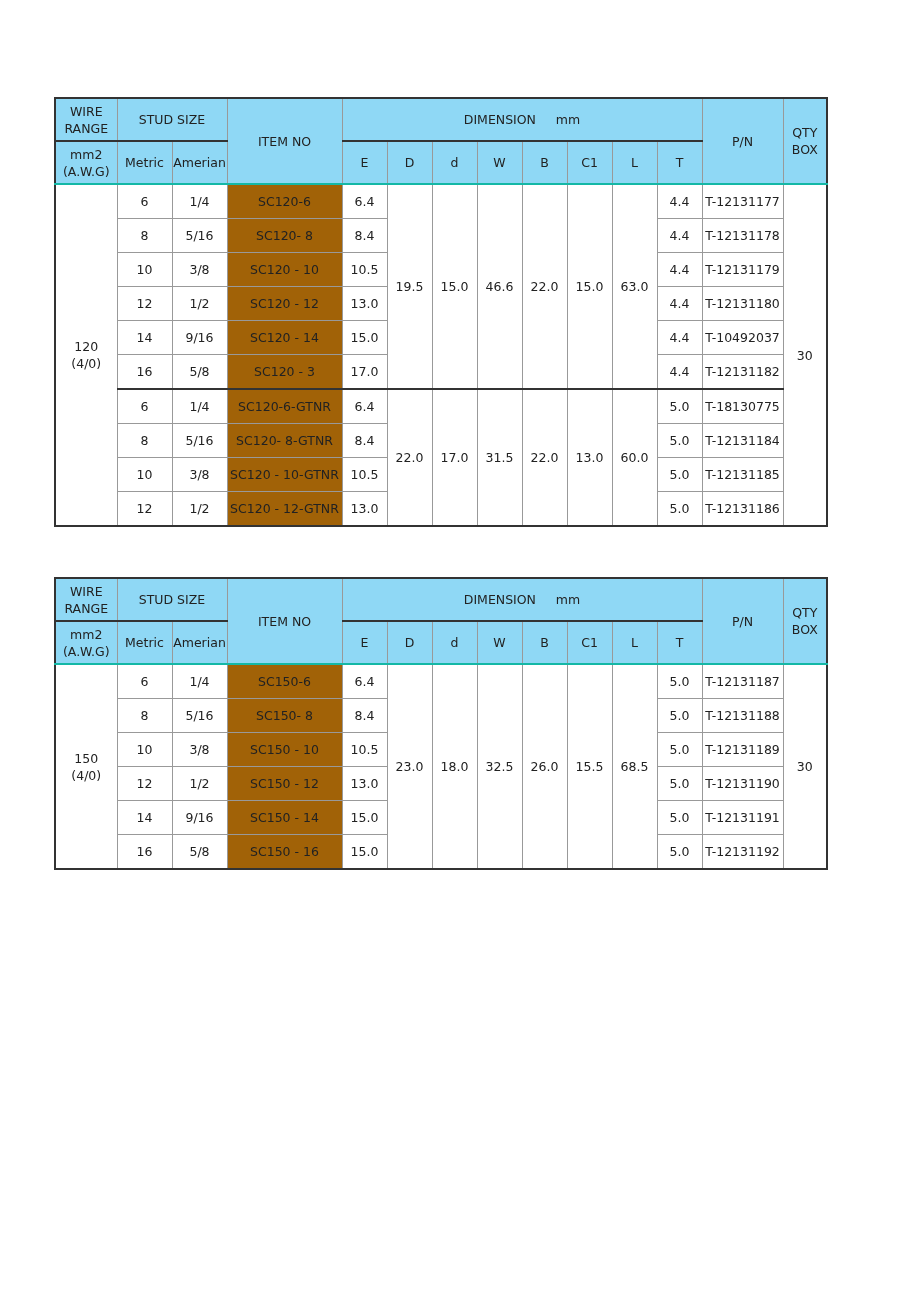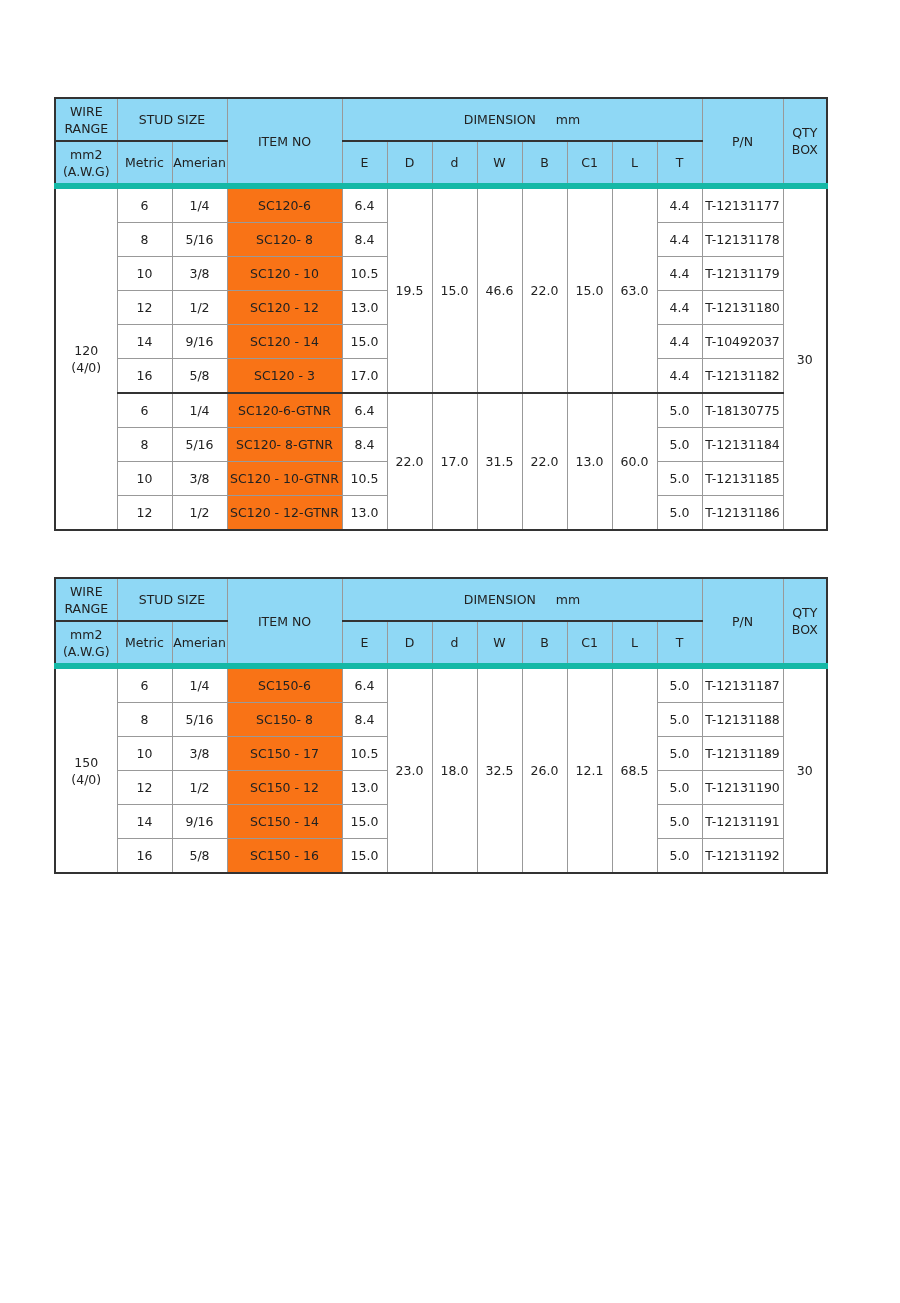--- a/index.html
+++ b/index.html
@@ -11,23 +11,23 @@
     border: 2px solid #333;
   }
   table.spec td, table.spec th {
     border: 1px solid #999; padding: 0; font-weight: normal; vertical-align: middle;
     line-height: 17px;
   }
   table.spec thead th { background: #8fd8f5; color: #222; }
   table.spec thead tr.h1 th { height: 41px; }
   table.spec thead tr.h2 th { height: 41px; }
   table.spec thead tr.h1 th.bb { border-bottom: 2px solid #333; }
-  table.spec thead { border-bottom: 6px solid #14b8a6; }
+  table.spec thead { border-bottom: 2px solid #14b8a6; }
   table.spec tbody td { height: 33px; background: #fff; }
-  table.spec tbody td.item { background: #f97316; }
+  table.spec tbody td.item { background: #a16207; }
   table.spec tbody tr.group-sep td { border-top: 2px solid #333; }
   table.spec tbody td.nosep { border-top: 1px solid #999 !important; }
   #t1 { top: 97px; }
   #t2 { top: 577px; }
 </style>
 </head>
 <body>
 
 <table class="spec" id="t1">
   <colgroup>
@@ -210,38 +210,38 @@
       <tr>
         <td class="nosep" rowspan="6"><span>150</span><br><span>(4/0)</span></td>
         <td>6</td>
         <td>1/4</td>
         <td class="item">SC150-6</td>
         <td>6.4</td>
         <td rowspan="6">23.0</td>
         <td rowspan="6">18.0</td>
         <td rowspan="6">32.5</td>
         <td rowspan="6">26.0</td>
-        <td rowspan="6">12.1</td>
+        <td rowspan="6">15.5</td>
         <td rowspan="6">68.5</td>
         <td>5.0</td>
         <td>T-12131187</td>
         <td class="nosep" rowspan="6">30</td>
       </tr>
       <tr>
         <td>8</td>
         <td>5/16</td>
         <td class="item">SC150- 8</td>
         <td>8.4</td>
         <td>5.0</td>
         <td>T-12131188</td>
       </tr>
       <tr>
         <td>10</td>
         <td>3/8</td>
-        <td class="item">SC150 - 17</td>
+        <td class="item">SC150 - 10</td>
         <td>10.5</td>
         <td>5.0</td>
         <td>T-12131189</td>
       </tr>
       <tr>
         <td>12</td>
         <td>1/2</td>
         <td class="item">SC150 - 12</td>
         <td>13.0</td>
         <td>5.0</td>

